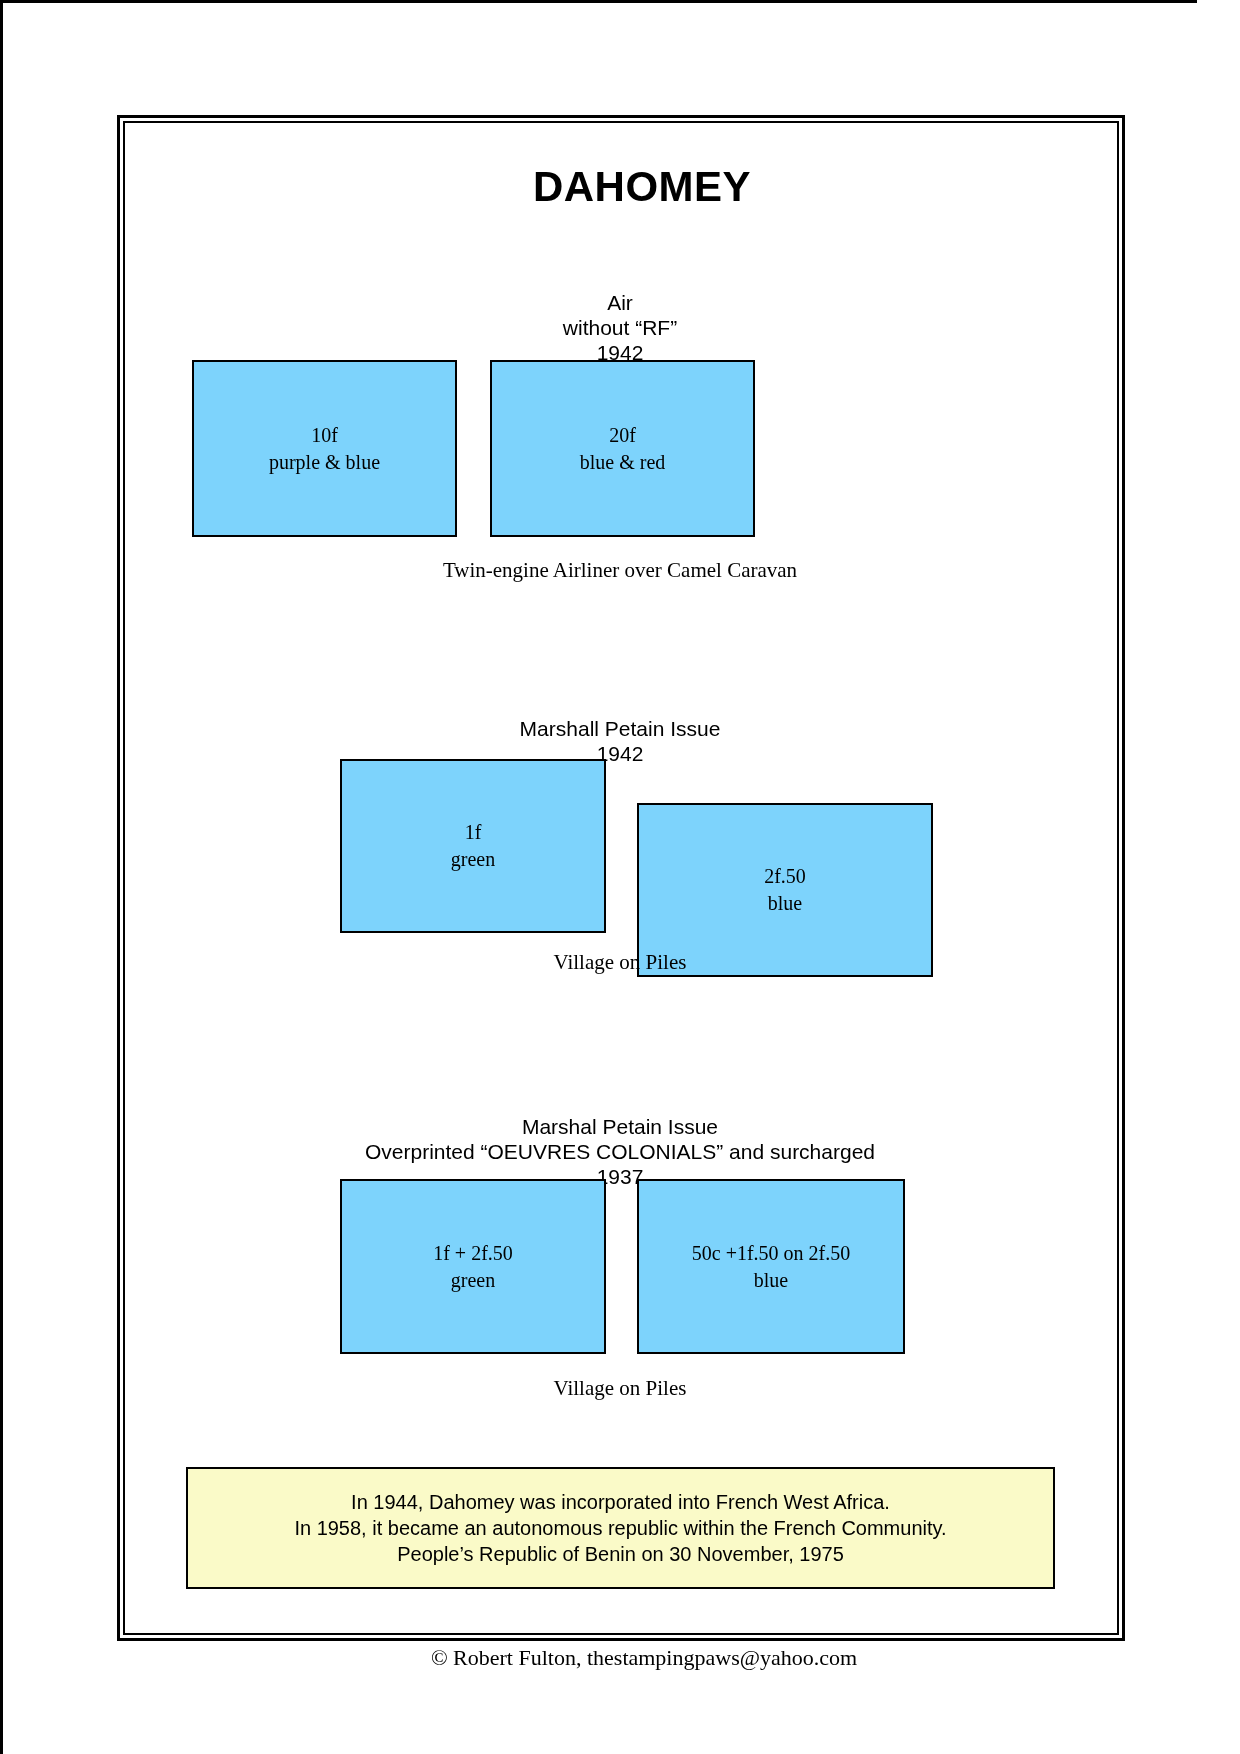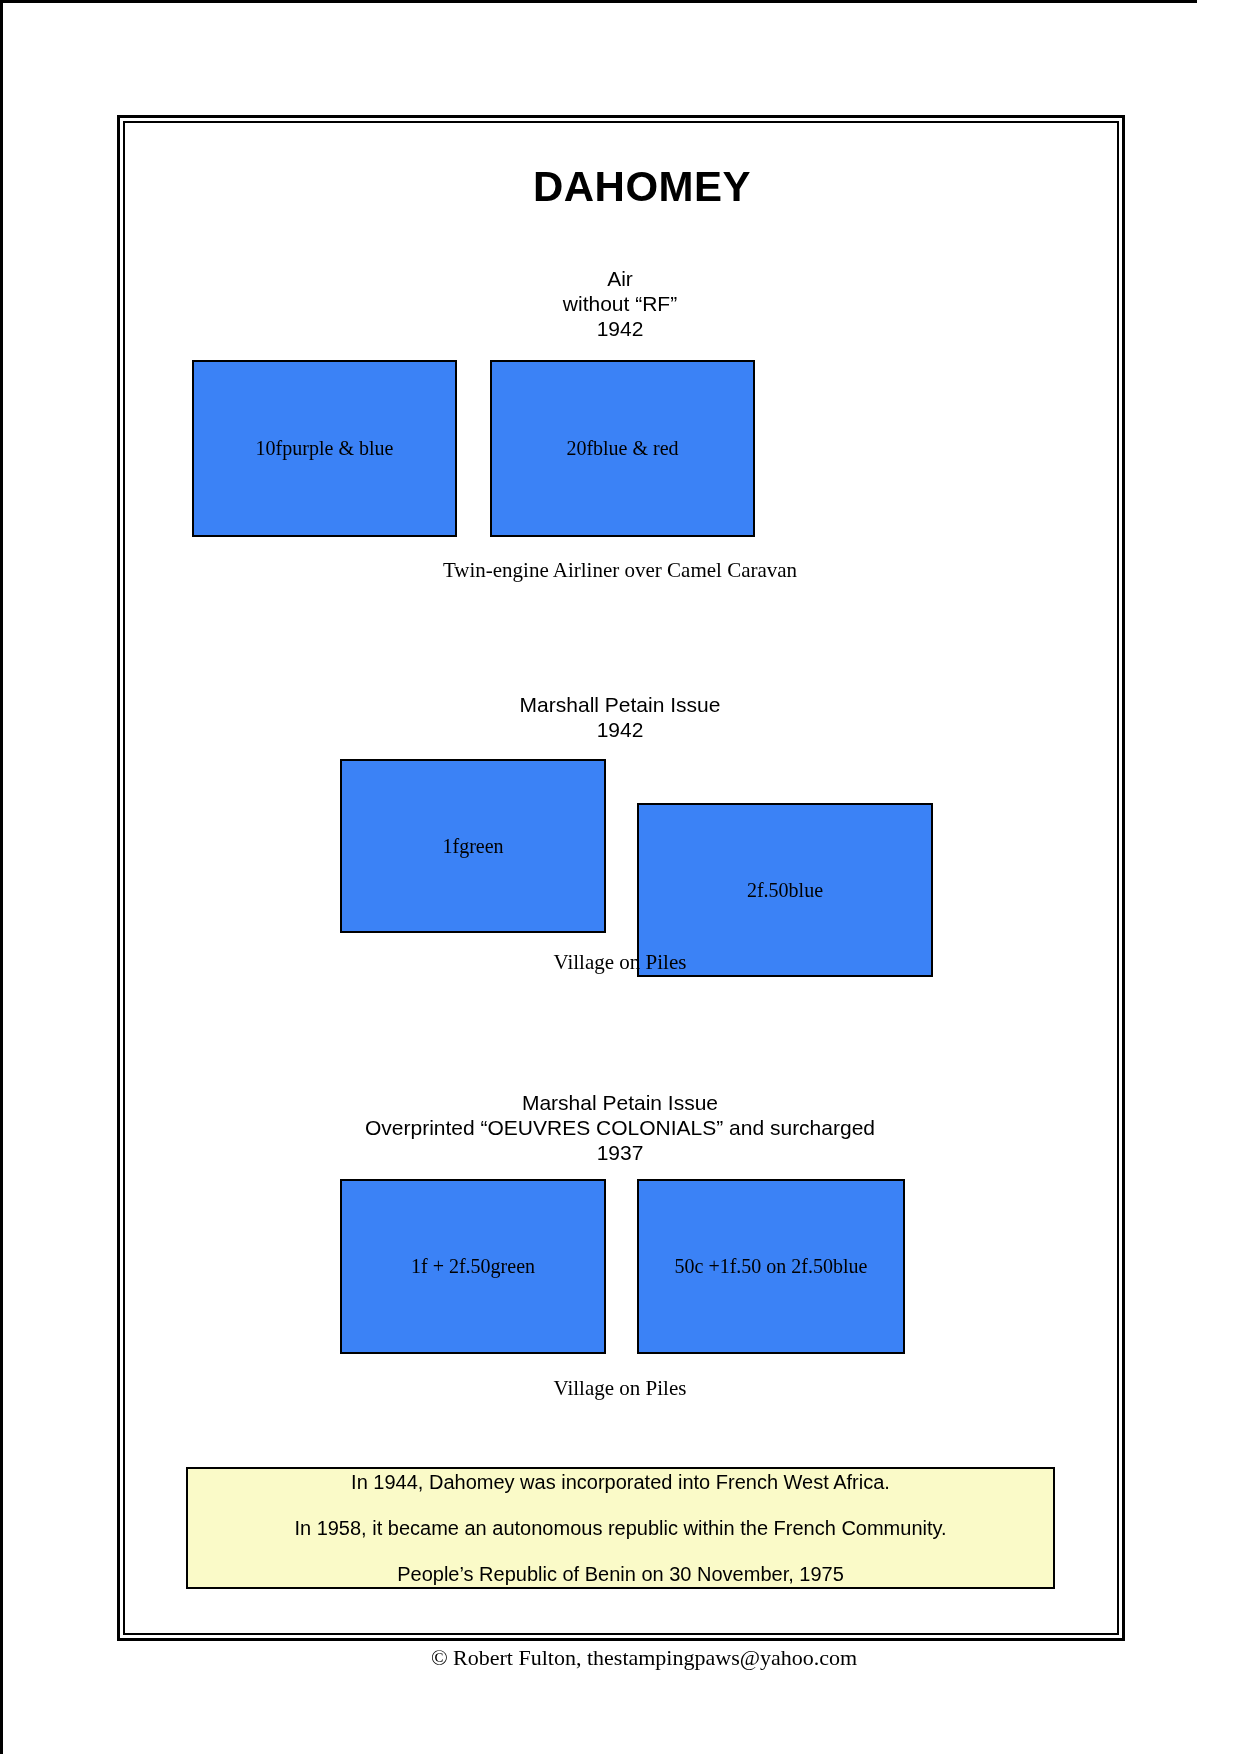--- a/index.html
+++ b/index.html
@@ -24,25 +24,25 @@
   .frame-inner{box-sizing:border-box;border:2px solid #000;width:100%;height:100%;}
 
   .page-title{
     position:absolute;left:0;top:165px;width:1240px;
     text-align:center;font-weight:bold;font-size:42px;line-height:44px;
     letter-spacing:0.5px;
     margin-left:22px;
   }
   .heading{
     position:absolute;left:0;width:1240px;text-align:center;
-    font-size:21px;line-height:25px;
+    font-size:21px;line-height:25px;margin-top:24px;
   }
   .stamp-box{
-    position:absolute;box-sizing:border-box;border:2px solid #000;background:#3b82f6;
-    display:flex;align-items:center;justify-content:center;
+    position:absolute;box-sizing:border-box;border:2px solid #000;background:#7dd3fc;
+    display:flex;flex-direction:column;align-items:center;justify-content:center;
     font-family:"Liberation Serif", serif;font-size:20px;line-height:27px;
     text-align:center;
   }
   .caption{
     position:absolute;left:0;width:1240px;text-align:center;
     font-family:Liberation Serif, serif;font-size:21px;line-height:25px;
   }
   .note-box{
     position:absolute;left:186px;top:1467px;width:869px;height:122px;
     box-sizing:border-box;border:2px solid #000;
@@ -111,21 +111,21 @@
     <div>1f + 2f.50</div>
     <div>green</div>
   </div>
   <div class="stamp-box" style="left:637px;top:1179px;width:268px;height:175px">
     <div>50c +1f.50 on 2f.50</div>
     <div>blue</div>
   </div>
 
   <div class="caption" style="top:1376px">Village on Piles</div>
 
-  <div class="note-box" style="background: rgb(250, 250, 200); gap: 20px;">
+  <div class="note-box" style="background: rgb(250, 250, 200);">
     <div>In 1944, Dahomey was incorporated into French West Africa.</div>
     <div>In 1958, it became an autonomous republic within the French Community.</div>
     <div>People’s Republic of Benin on 30 November, 1975</div>
   </div>
 
   <div class="footer">© Robert Fulton, thestampingpaws@yahoo.com</div>
 
 </div>
 
 </body></html>

